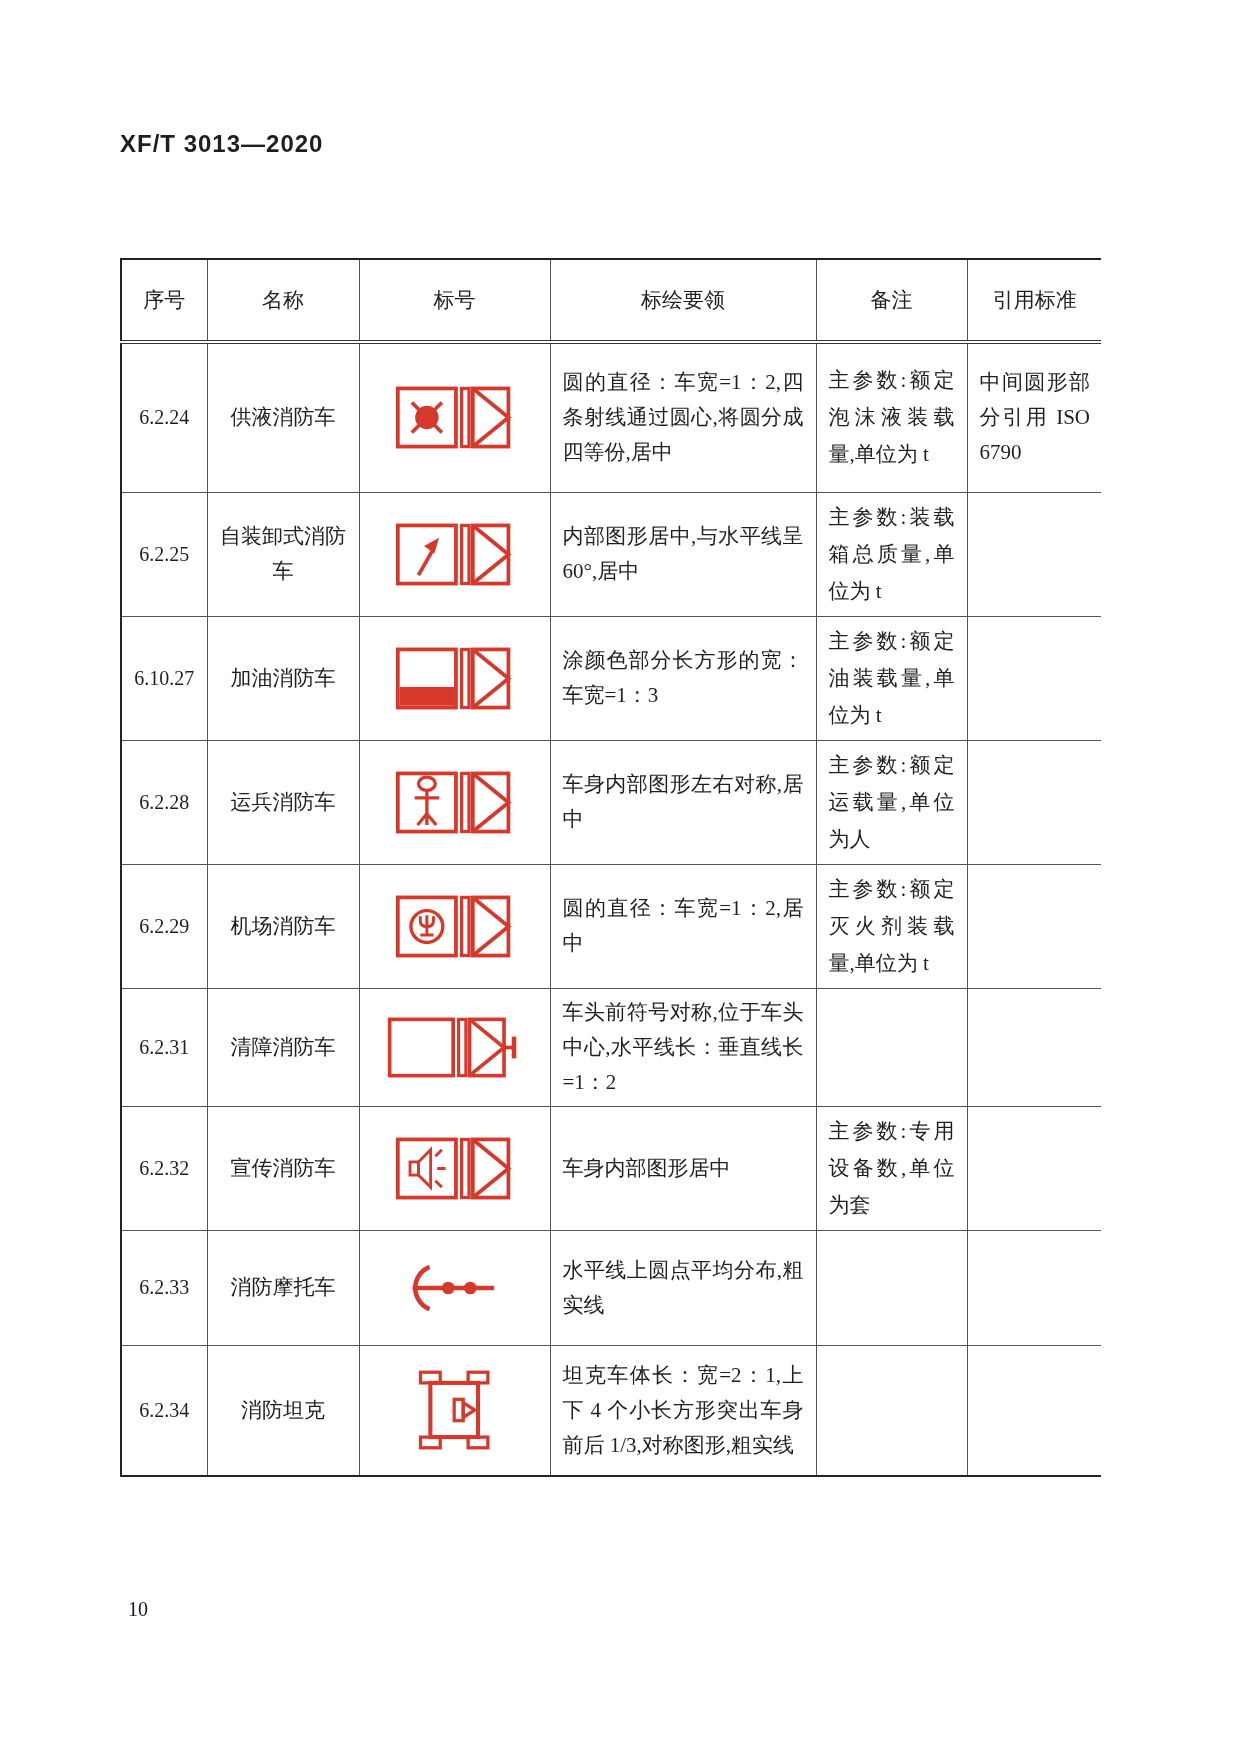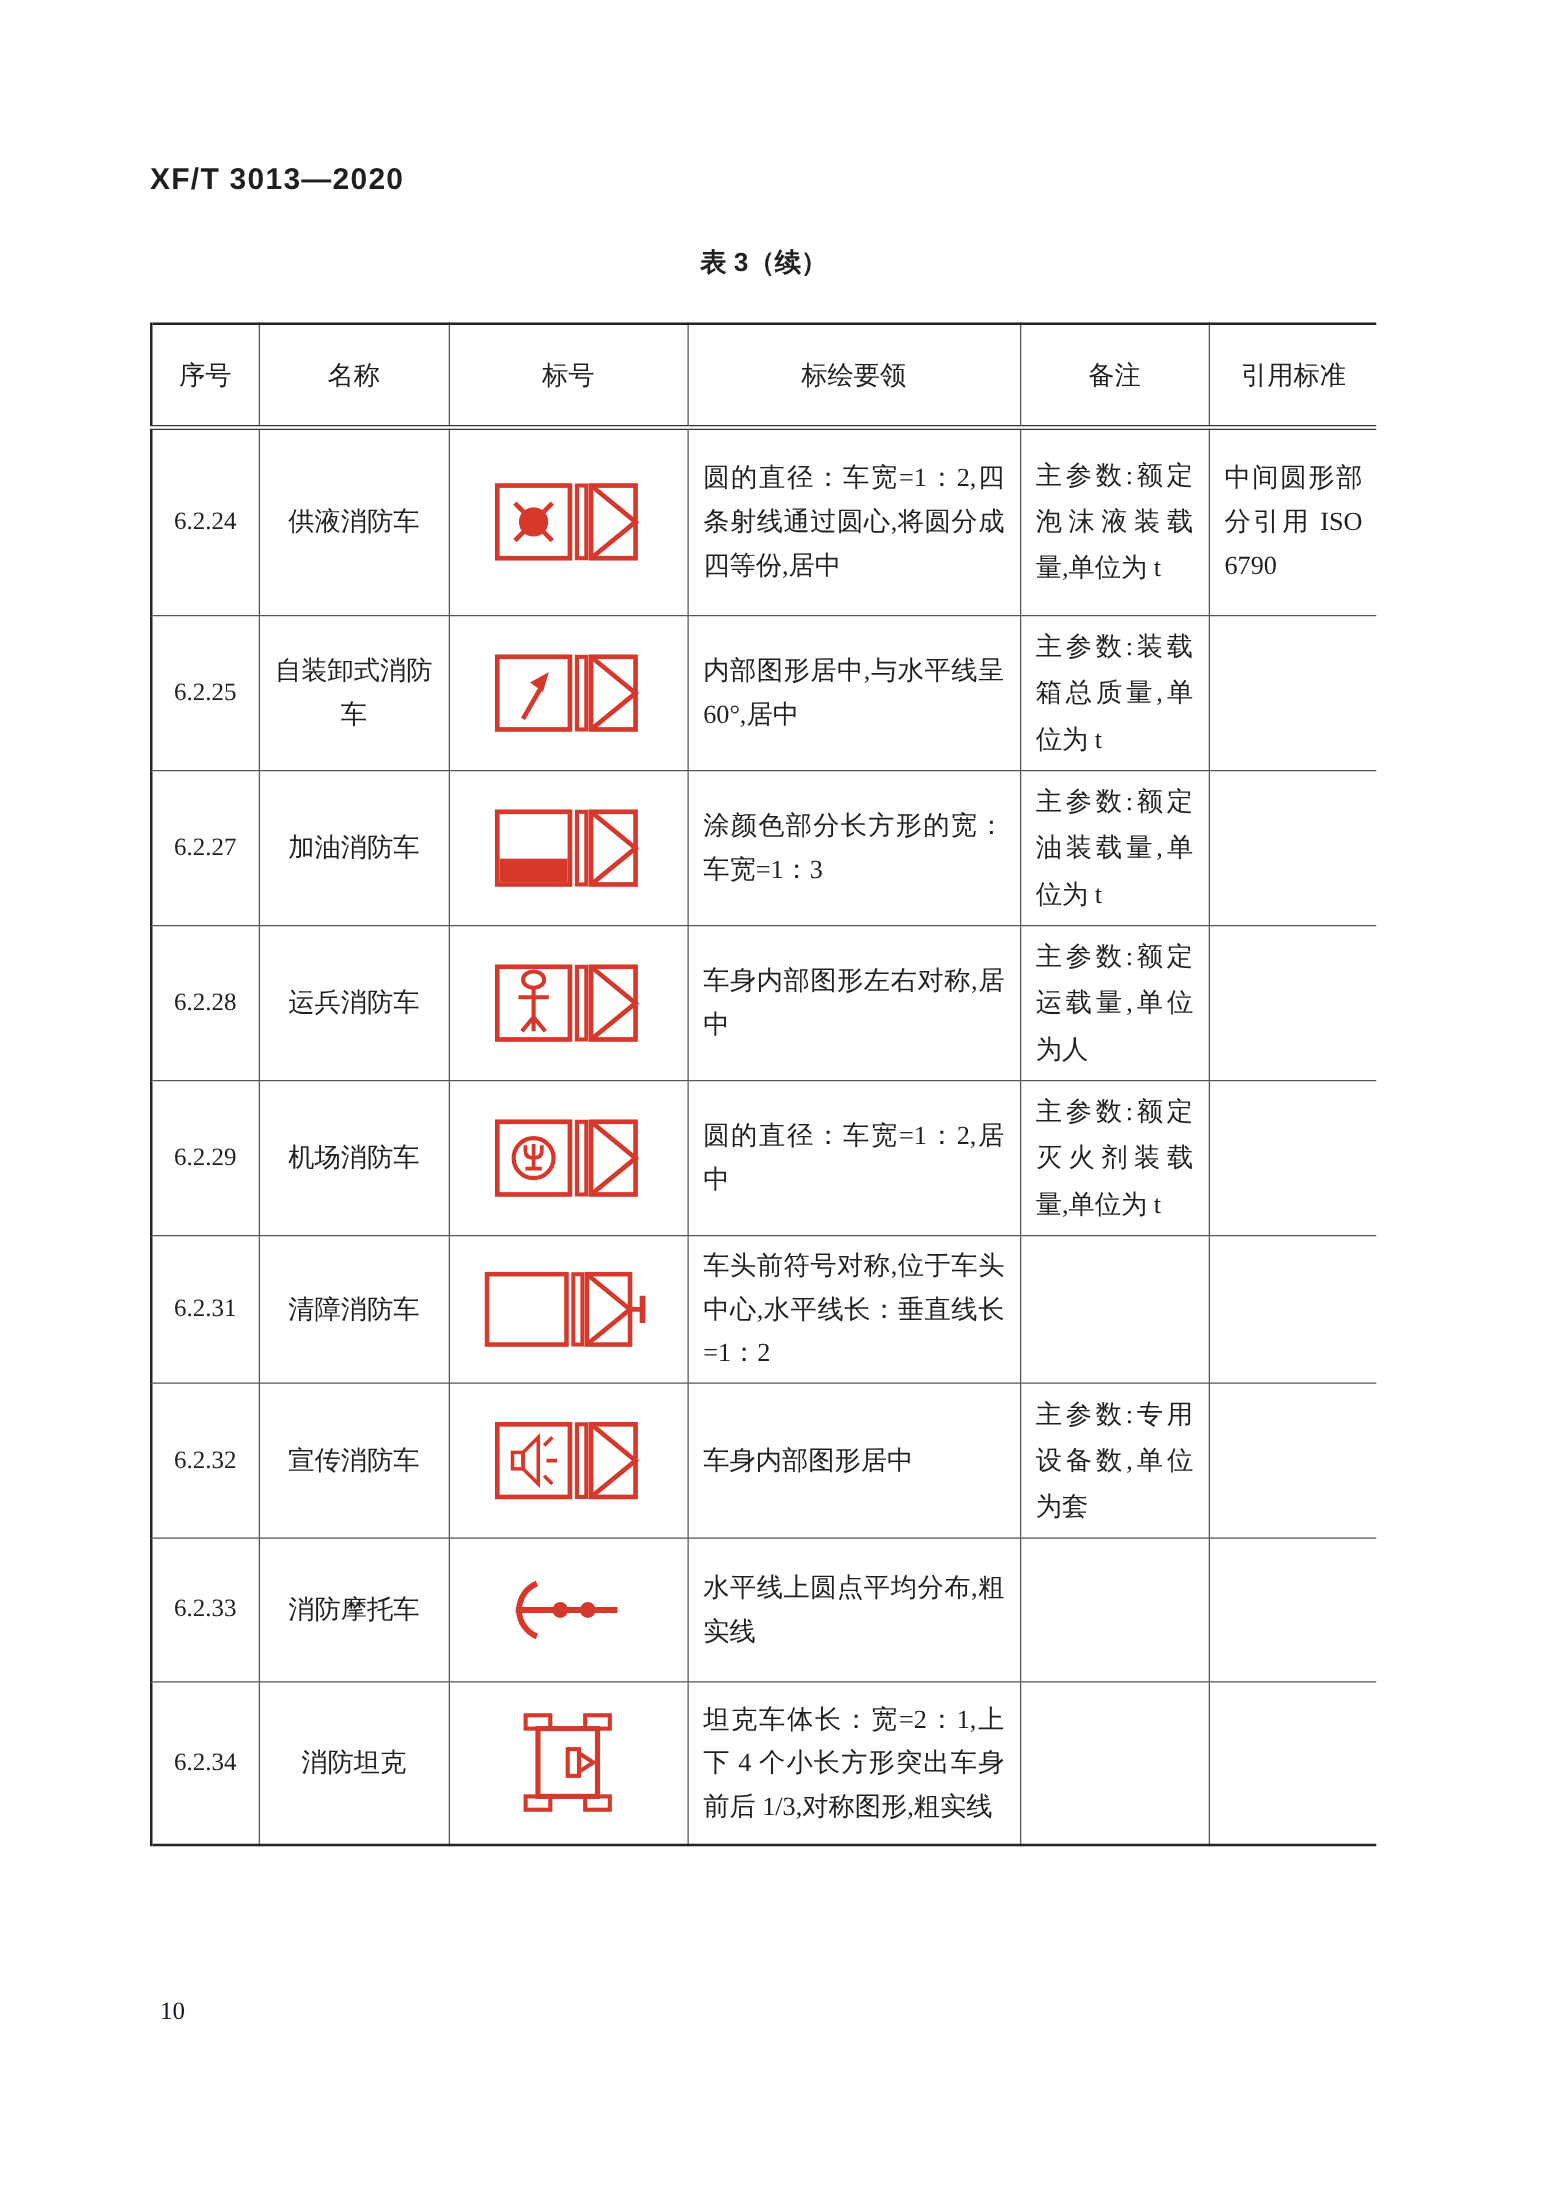--- a/index.html
+++ b/index.html
@@ -52,21 +52,20 @@
     position:absolute;left:128px;top:1598px;
     font-size:20px;color:#0f172a;
   }
   svg.sym{display:block;margin:0 auto;}
 </style>
 </head>
 <body>
 
 <div class="page">
   <div class="std-code">XF/T 3013—2020</div>
-  <div class="tbl-title">表 3（续）</div>
 
   <table class="tbl">
     <colgroup>
       <col style="width:86px">
         <col style="width:152px">
         <col style="width:191px">
       <col style="width:266px">
         <col style="width:151px">
         <col style="width:136px">
     </colgroup>
@@ -109,21 +108,21 @@
               <path d="M86,9 L124,40 L86,71" stroke="#d6392c" fill="none" stroke-width="4"></path>
               <path d="M28,62 L44,34" stroke="#d6392c" fill="none" stroke-width="4"></path>
               <polygon points="50,22 34,31 45,39" fill="#d6392c"></polygon>
             </svg>
           </td>
           <td class="c-ess">内部图形居中,与水平线呈60°,居中</td>
           <td class="c-remark">主参数:装载箱总质量,单位为 t</td>
           <td class="c-ref"></td>
         </tr>
         <tr style="height: 115px;">
-          <td class="c-serial">6.2.27</td>
+          <td class="c-serial">6.10.27</td>
           <td class="c-name">加油消防车</td>
           <td class="c-symbol">
             <svg class="sym" width="126" height="75" viewBox="0 0 134 80" xmlns="http://www.w3.org/2000/svg">
               <rect x="6" y="9" width="62" height="62" stroke="#d6392c" fill="none" stroke-width="4"></rect>
               <rect x="74" y="9" width="8" height="62" stroke="#d6392c" fill="none" stroke-width="3.5"></rect>
               <rect x="86" y="9" width="38" height="62" stroke="#d6392c" fill="none" stroke-width="4"></rect>
               <path d="M86,9 L124,40 L86,71" stroke="#d6392c" fill="none" stroke-width="4"></path>
               <rect x="8" y="49" width="58" height="20" fill="#d6392c"></rect>
             </svg>
           </td>

